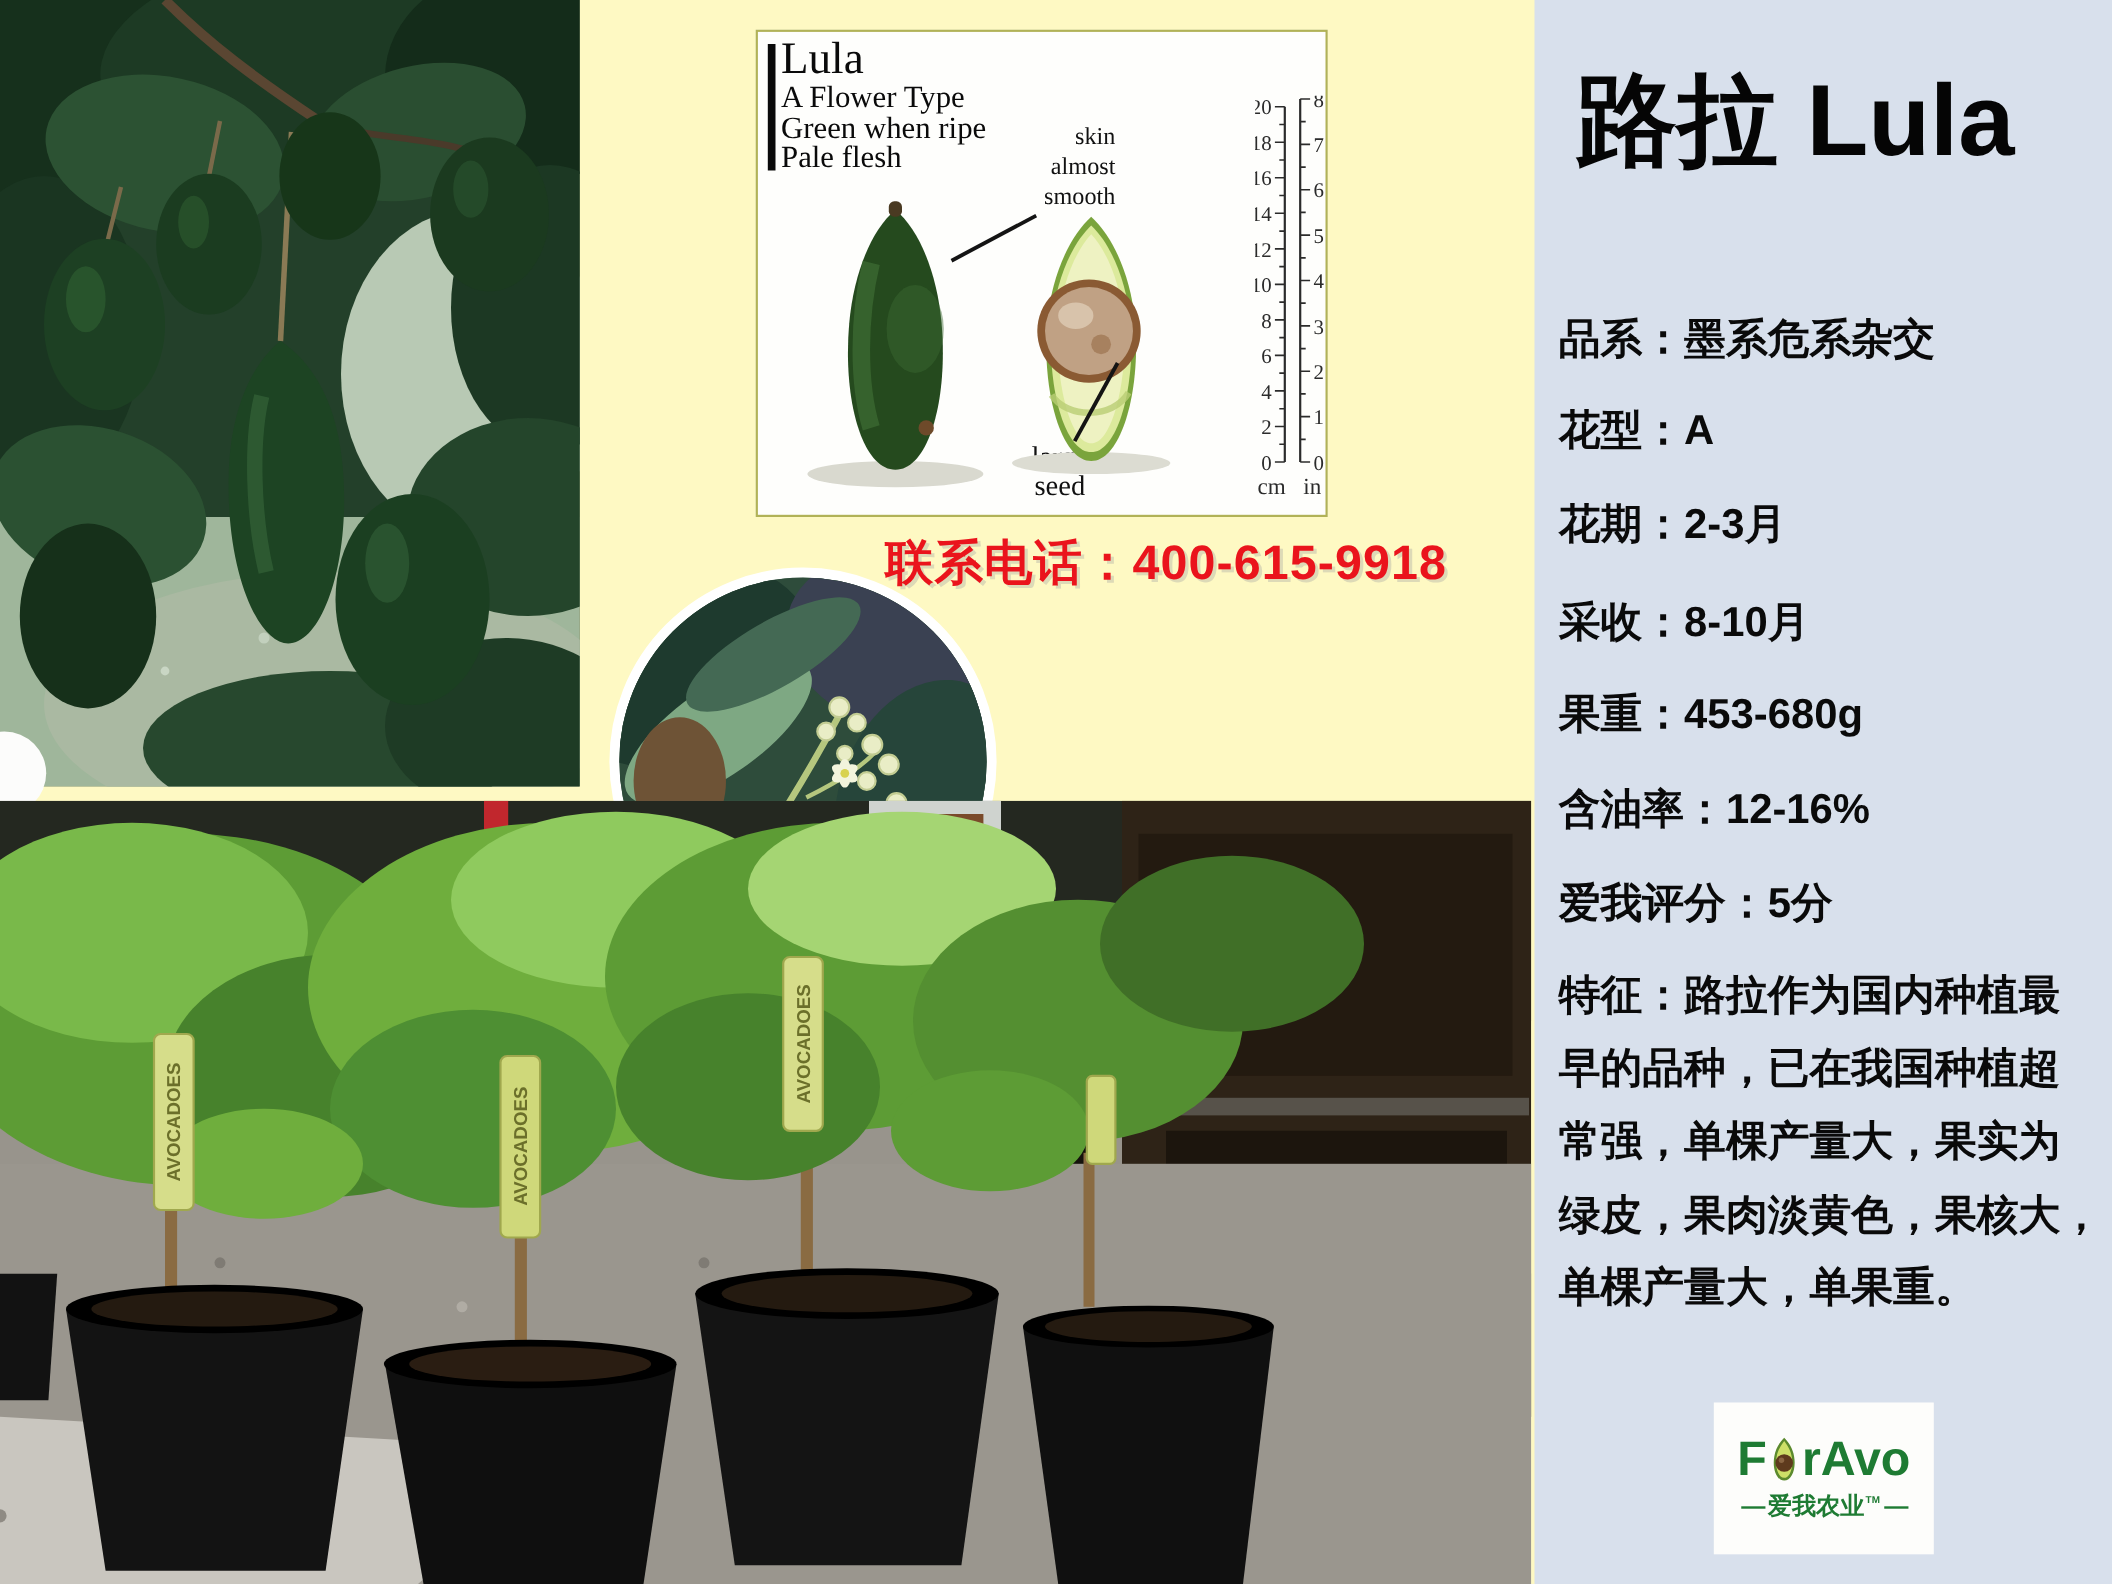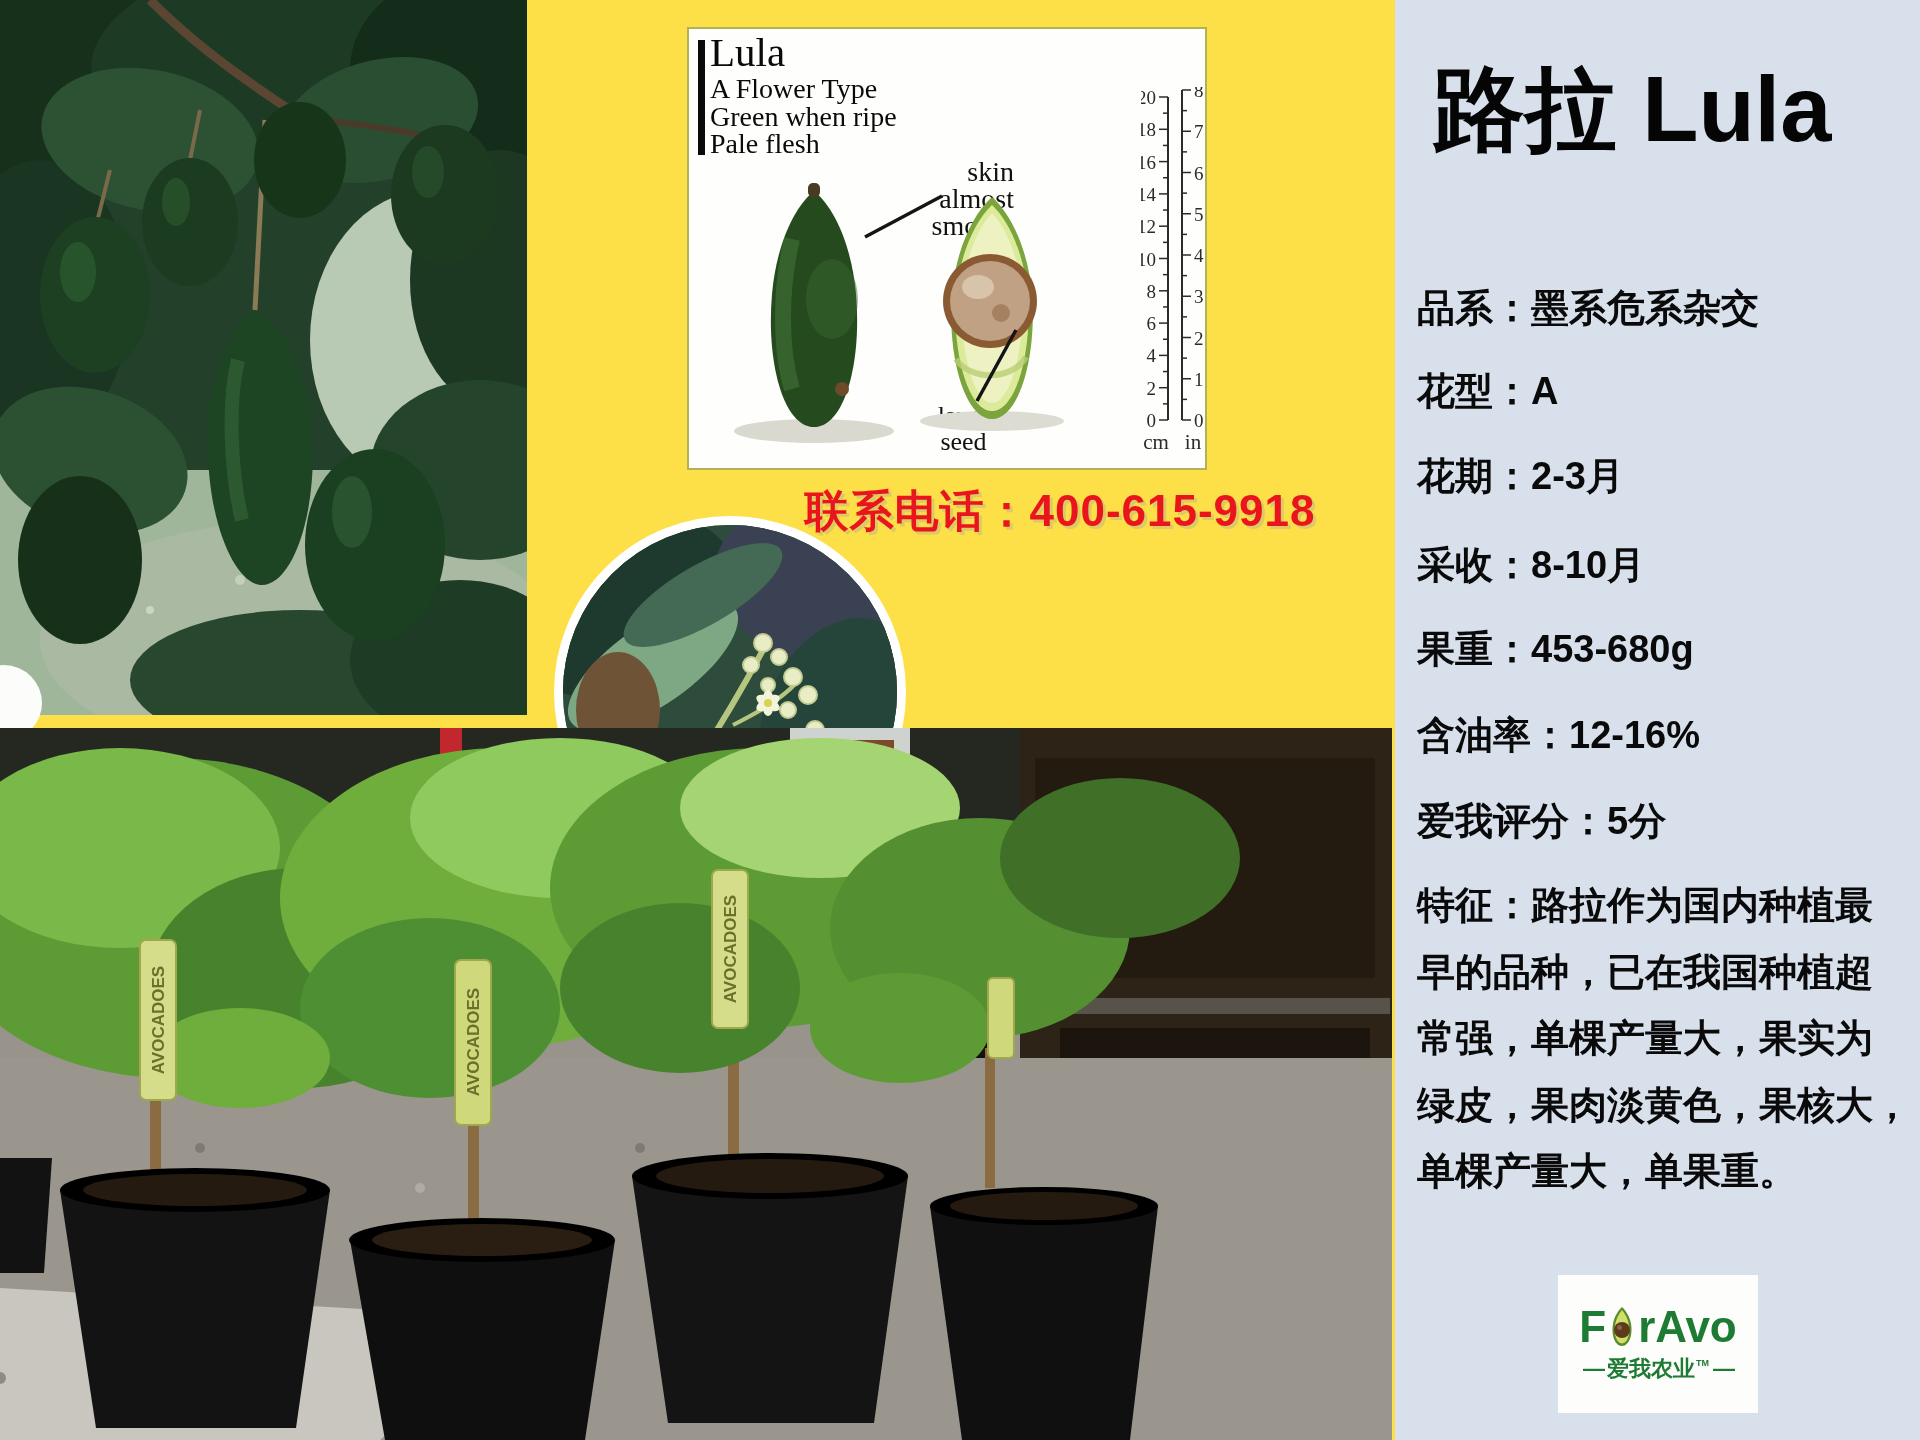--- a/index.html
+++ b/index.html
@@ -1,35 +1,35 @@
 <!DOCTYPE html>
 <html><head>
 <meta charset="utf-8">
 <style>
   html,body{margin:0;padding:0;background:#e8e8e8;}
-  .slide{position:relative;width:1920px;height:1440px;background:#fde047;overflow:hidden;
+  .slide{position:relative;width:1920px;height:1440px;background:#fef9c3;overflow:hidden;
          font-family:"Liberation Sans",sans-serif;}
   .abs{position:absolute;}
   
   .tree-photo{left:0;top:0;width:527px;height:715px;}
   .saplings-photo{left:0;top:728px;width:1392px;height:712px;}
   .flower-circle{left:554px;top:516px;width:352px;height:352px;border:9px solid #ffffff;
                  border-radius:50%;box-sizing:border-box;overflow:hidden;background:#33523f;}
   .flower-circle svg{display:block;}
   .corner-notch{left:-34px;top:665px;width:76px;height:76px;background:#fcfcfb;border-radius:50%;}
   
   .diagram-box{left:687px;top:27px;width:520px;height:443px;background:#fefefc;
                border:2px solid #b1b257;box-sizing:border-box;}
   .lula-bar{left:9px;top:11px;width:7px;height:115px;background:#0a0a0a;}
   .diagram-title{left:21px;top:0px;font-family:"Liberation Serif","DejaVu Serif",serif;
                  font-size:41px;color:#0a0a0a;line-height:46px;}
   .diagram-sub{left:21px;top:46px;font-family:"Liberation Serif","DejaVu Serif",serif;
                font-size:28px;color:#0a0a0a;line-height:27.5px;}
   .skin-label{left:170px;top:81px;width:155px;text-align:right;
-              font-family:"Liberation Serif","DejaVu Serif",serif;font-size:28px;line-height:27px;color:#111;margin-top:48px;}
+              font-family:"Liberation Serif","DejaVu Serif",serif;font-size:22px;line-height:27px;color:#111;}
   .seed-label{left:212px;top:374px;width:125px;text-align:center;
               font-family:"Liberation Serif","DejaVu Serif",serif;font-size:26px;line-height:26px;color:#111;}
   .ruler-wrap{left:452px;top:58px;width:64px;height:372px;}
   .ruler-wrap text{font-family:"Liberation Serif","DejaVu Serif",serif;fill:#2b2b2b;}
   
   .phone-banner{left:700px;top:482px;width:720px;text-align:center;font-size:44px;font-weight:bold;
                 color:#ea141c;letter-spacing:1px;text-shadow:3px 3px 0 rgba(160,160,160,0.35);}
   
   .sidebar{left:1395px;top:0;width:525px;height:1440px;background:#d8e0ec;}
   .sidebar-title{top:48px;left:0;width:100%;box-sizing:border-box;padding-right:51px;

